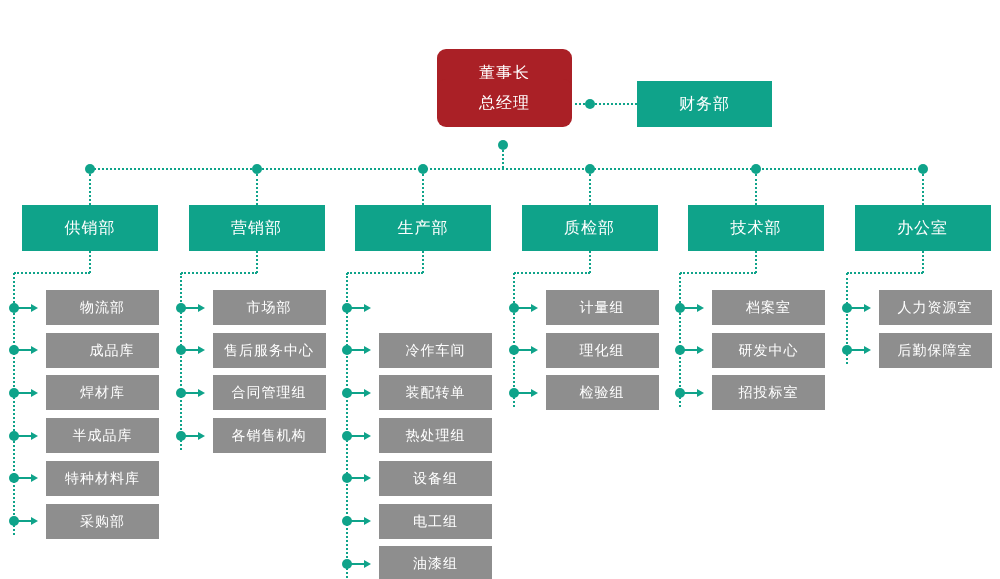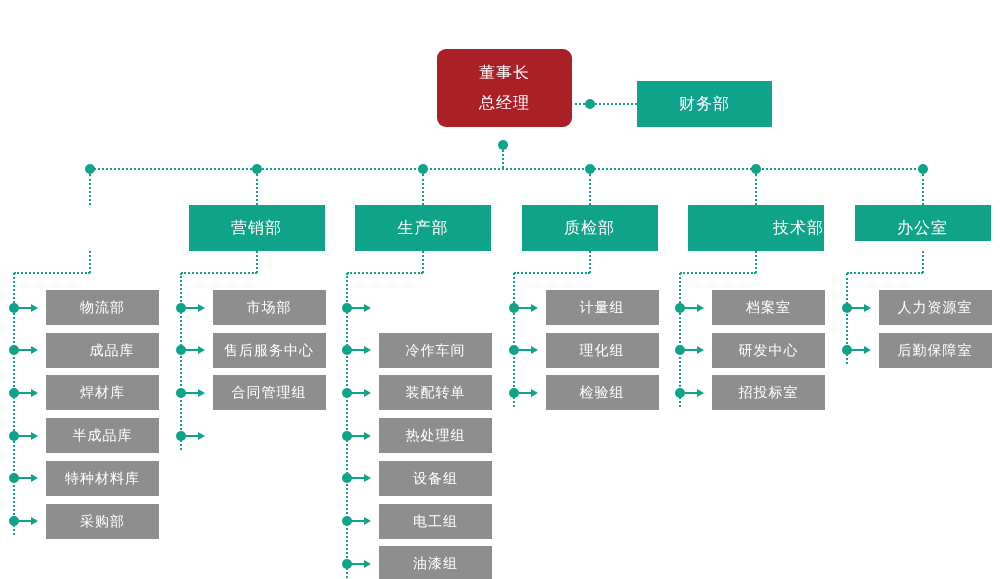--- a/index.html
+++ b/index.html
@@ -68,20 +68,21 @@
   <div class="hdot" style="left:575px;top:103px;width:62px;"></div>
   <div class="circle" style="left:585px;top:99px;"></div>
 
   <div class="circle" style="left:498px;top:140px;"></div>
   <div class="vdot" style="left:502px;top:150px;height:18px;"></div>
 
   <div class="hdot" style="left:89px;top:168px;width:835px;"></div>
 
 <div class="circle" style="left: 85px; top: 164px;"></div>
     <div class="vdot" style="left: 89px; top: 174px; height: 31px;"></div>
+    <div class="box dept" style="left: 22px; top: 205px; width: 136px; height: 46px; line-height: 46px;">供销部</div>
     <div class="vdot" style="left: 89px; top: 251px; height: 22px;"></div>
     <div class="hdot" style="left: 14px; top: 272px; width: 76px;"></div>
     <div class="vdot" style="left: 13px; top: 273px; height: 262px;"></div>
     <div class="circle" style="left: 9px; top: 302.5px;"></div>
     <div class="aline" style="left: 18px; top: 306.5px;"></div>
     <div class="ahead" style="left: 31px; top: 303.5px;"></div>
     <div class="box child" style="left: 46px; top: 290px;">物流部</div>
     <div class="circle" style="left: 9px; top: 345.2px;"></div>
     <div class="aline" style="left: 18px; top: 349.2px;"></div>
     <div class="ahead" style="left: 31px; top: 346.2px;"></div>
@@ -116,20 +117,21 @@
     <div class="aline" style="left: 184.5px; top: 349.2px;"></div>
     <div class="ahead" style="left: 197.5px; top: 346.2px;"></div>
     <div class="box child" style="left: 212.5px; top: 332.7px;">售后服务中心</div>
     <div class="circle" style="left: 175.5px; top: 387.9px;"></div>
     <div class="aline" style="left: 184.5px; top: 391.9px;"></div>
     <div class="ahead" style="left: 197.5px; top: 388.9px;"></div>
     <div class="box child" style="left: 212.5px; top: 375.4px;">合同管理组</div>
     <div class="circle" style="left: 175.5px; top: 430.6px;"></div>
     <div class="aline" style="left: 184.5px; top: 434.6px;"></div>
     <div class="ahead" style="left: 197.5px; top: 431.6px;"></div>
+    <div class="box child" style="left: 212.5px; top: 418.1px;">各销售机构</div>
     <div class="circle" style="left: 418px; top: 164px;"></div>
     <div class="vdot" style="left: 422px; top: 174px; height: 31px;"></div>
     <div class="box dept" style="left: 355px; top: 205px; width: 136px; height: 46px; line-height: 46px;">生产部</div>
     <div class="vdot" style="left: 422px; top: 251px; height: 22px;"></div>
     <div class="hdot" style="left: 347px; top: 272px; width: 76px;"></div>
     <div class="vdot" style="left: 346px; top: 273px; height: 304.7px;"></div>
     <div class="circle" style="left: 342px; top: 302.5px;"></div>
     <div class="aline" style="left: 351px; top: 306.5px;"></div>
     <div class="ahead" style="left: 364px; top: 303.5px;"></div>
     <div class="circle" style="left: 342px; top: 345.2px;"></div>
@@ -169,39 +171,39 @@
     <div class="circle" style="left: 508.5px; top: 345.2px;"></div>
     <div class="aline" style="left: 517.5px; top: 349.2px;"></div>
     <div class="ahead" style="left: 530.5px; top: 346.2px;"></div>
     <div class="box child" style="left: 545.5px; top: 332.7px;">理化组</div>
     <div class="circle" style="left: 508.5px; top: 387.9px;"></div>
     <div class="aline" style="left: 517.5px; top: 391.9px;"></div>
     <div class="ahead" style="left: 530.5px; top: 388.9px;"></div>
     <div class="box child" style="left: 545.5px; top: 375.4px;">检验组</div>
     <div class="circle" style="left: 751px; top: 164px;"></div>
     <div class="vdot" style="left: 755px; top: 174px; height: 31px;"></div>
-    <div class="box dept" style="left: 688px; top: 205px; width: 136px; height: 46px; line-height: 46px; text-align: right;">技术部</div>
+    <div class="box dept" style="left: 688px; top: 205px; width: 136px; height: 46px; line-height: 46px;">技术部</div>
     <div class="vdot" style="left: 755px; top: 251px; height: 22px;"></div>
     <div class="hdot" style="left: 680px; top: 272px; width: 76px;"></div>
     <div class="vdot" style="left: 679px; top: 273px; height: 133.9px;"></div>
     <div class="circle" style="left: 675px; top: 302.5px;"></div>
     <div class="aline" style="left: 684px; top: 306.5px;"></div>
     <div class="ahead" style="left: 697px; top: 303.5px;"></div>
     <div class="box child" style="left: 712px; top: 290px;">档案室</div>
     <div class="circle" style="left: 675px; top: 345.2px;"></div>
     <div class="aline" style="left: 684px; top: 349.2px;"></div>
     <div class="ahead" style="left: 697px; top: 346.2px;"></div>
     <div class="box child" style="left: 712px; top: 332.7px;">研发中心</div>
     <div class="circle" style="left: 675px; top: 387.9px;"></div>
     <div class="aline" style="left: 684px; top: 391.9px;"></div>
     <div class="ahead" style="left: 697px; top: 388.9px;"></div>
     <div class="box child" style="left: 712px; top: 375.4px;">招投标室</div>
     <div class="circle" style="left: 917.5px; top: 164px;"></div>
     <div class="vdot" style="left: 921.5px; top: 174px; height: 31px;"></div>
-    <div class="box dept" style="left: 854.5px; top: 205px; width: 136px; height: 36px; line-height: 46px;">办公室</div>
+    <div class="box dept" style="left: 854.5px; top: 205px; width: 136px; height: 46px; line-height: 46px;">办公室</div>
     <div class="vdot" style="left: 921.5px; top: 251px; height: 22px;"></div>
     <div class="hdot" style="left: 846.5px; top: 272px; width: 76px;"></div>
     <div class="vdot" style="left: 845.5px; top: 273px; height: 91.2px;"></div>
     <div class="circle" style="left: 841.5px; top: 302.5px;"></div>
     <div class="aline" style="left: 850.5px; top: 306.5px;"></div>
     <div class="ahead" style="left: 863.5px; top: 303.5px;"></div>
     <div class="box child" style="left: 878.5px; top: 290px;">人力资源室</div>
     <div class="circle" style="left: 841.5px; top: 345.2px;"></div>
     <div class="aline" style="left: 850.5px; top: 349.2px;"></div>
     <div class="ahead" style="left: 863.5px; top: 346.2px;"></div>

